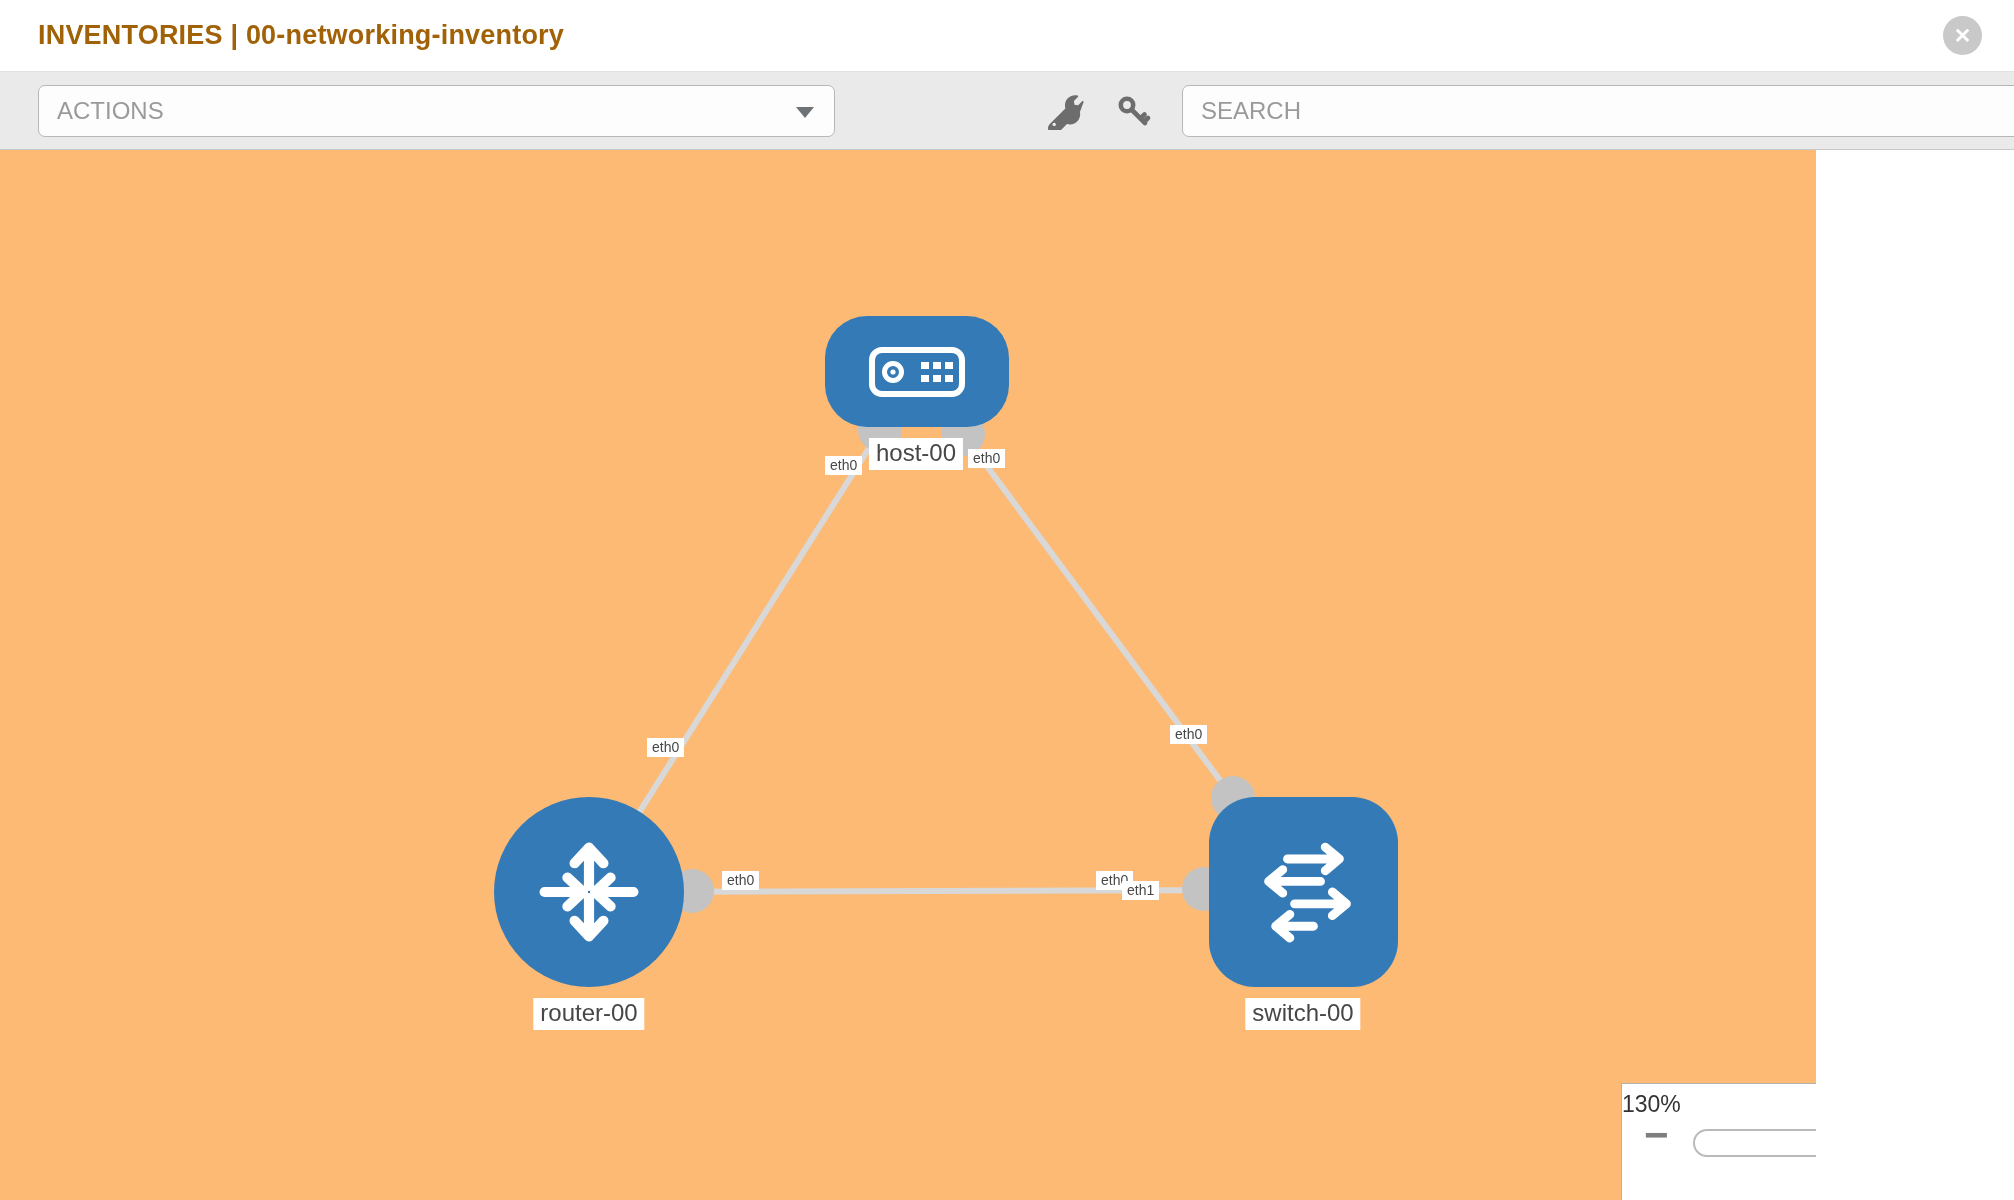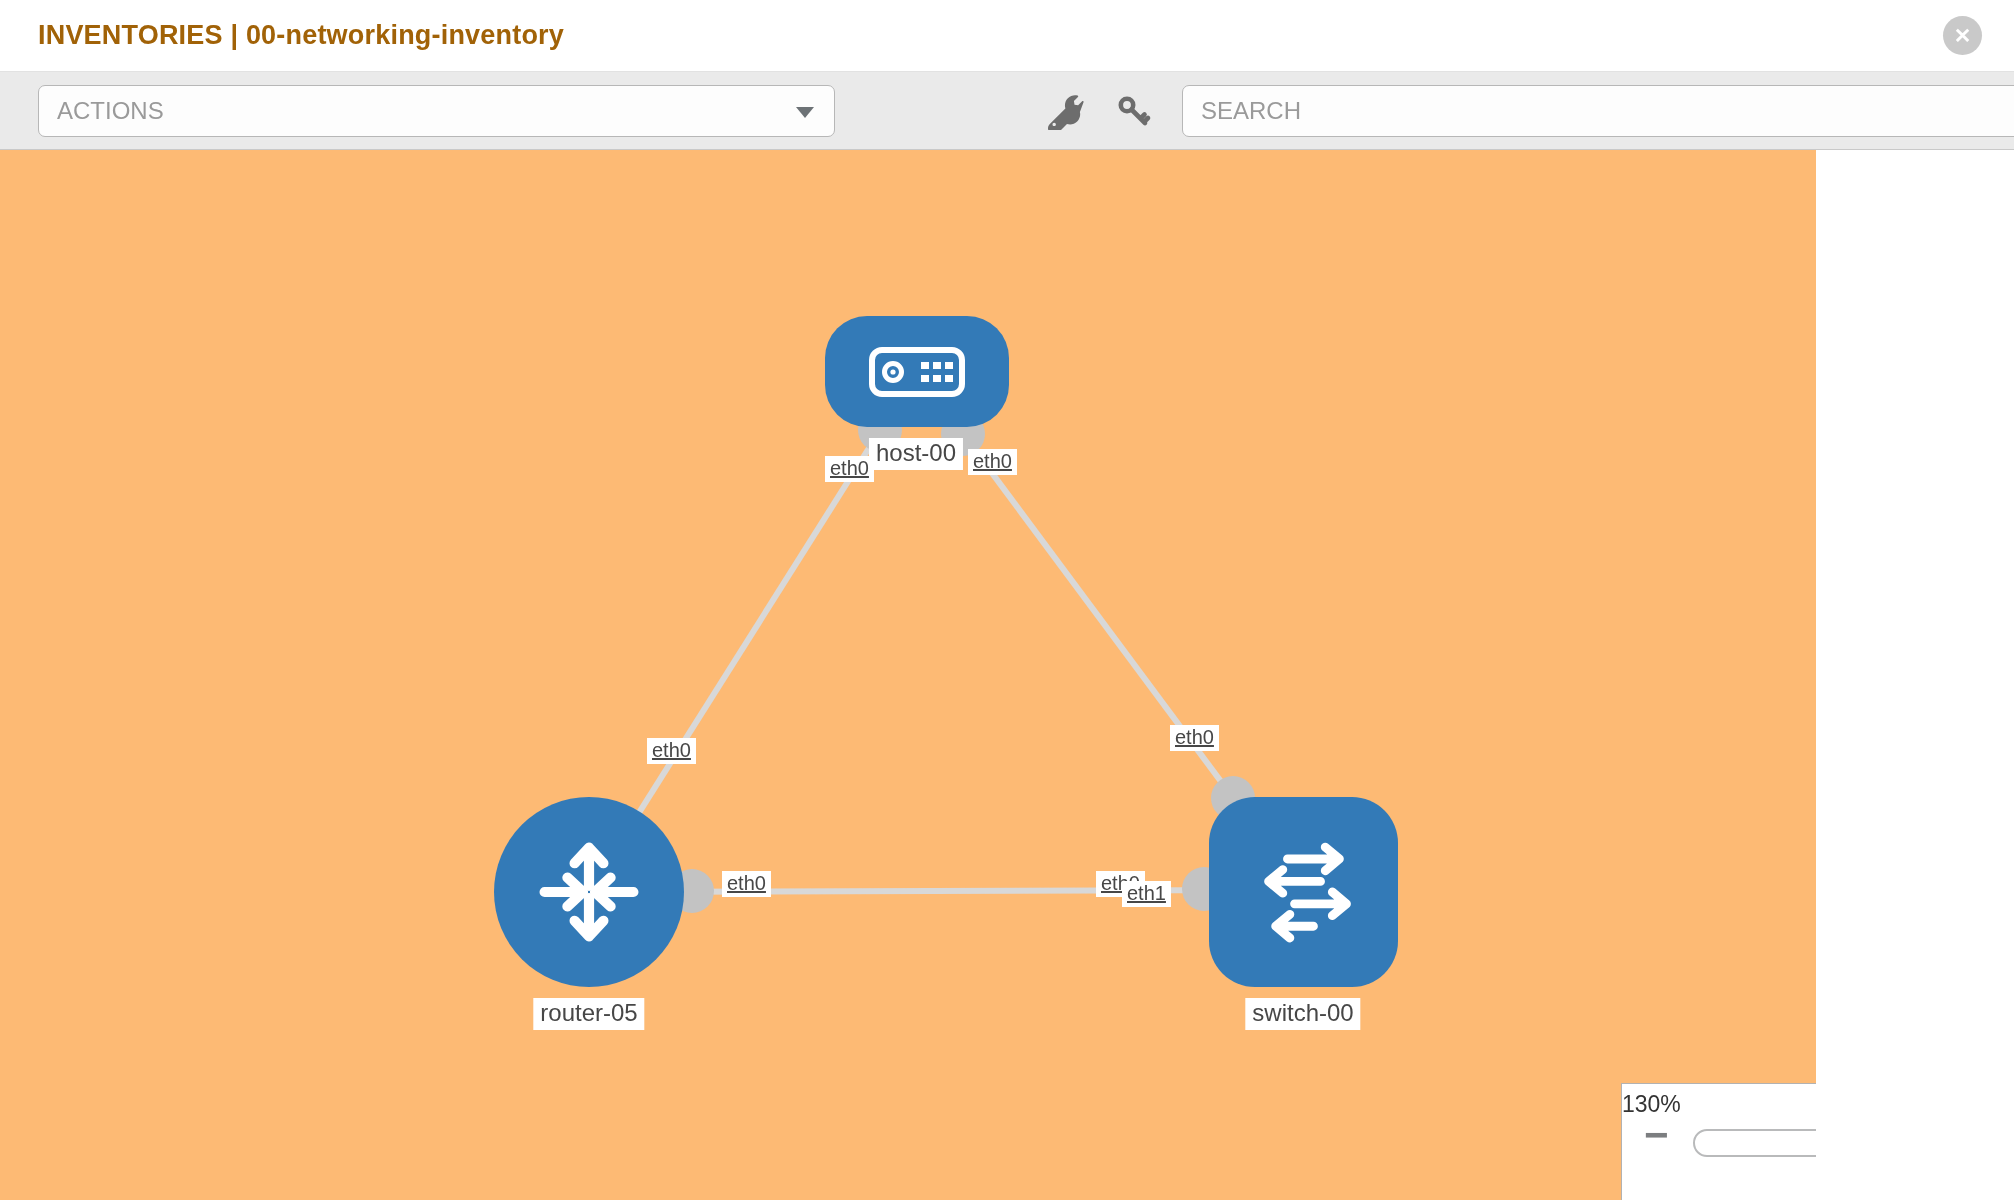--- a/index.html
+++ b/index.html
@@ -34,21 +34,21 @@
   .edges { position:absolute; left:0; top:0; z-index:1; }
   .port { position:absolute; width:44px; height:44px; border-radius:50%;
     background:#c3c3c3; z-index:2; }
   .node { position:absolute; background:#337ab7; z-index:3; display:flex;
     align-items:center; justify-content:center; cursor:pointer; }
   .node-host { left:825px; top:166px; width:184px; height:111px; border-radius:42px; }
   .node-router { left:494px; top:647px; width:190px; height:190px; border-radius:50%; }
   .node-switch { left:1209px; top:647px; width:189px; height:190px; border-radius:46px; }
   .chip { position:absolute; background:#ffffff; color:#474747; z-index:4; white-space:nowrap; }
   .name-chip { font-size:24px; padding:1px 7px 3px; transform:translateX(-50%); }
-  .if-chip { font-size:20px; padding:1px 5px 2px;text-decoration:underline; }
+  .if-chip { font-size:14px; padding:1px 5px 2px; }
 
   
   .zoom-panel { position:absolute; left:1621px; top:933px; width:420px; height:150px;
     background:#ffffff; border:1px solid #b2b2b2; z-index:5; }
   .zoom-value { position:absolute; left:0; top:7px; width:393px; 
     font-size:23px; color:#333333; }
   .zoom-minus, .zoom-plus { position:absolute; top:30px; font-size:42px; font-weight:bold;
     color:#7c7e80; cursor:pointer; line-height:42px; }
   .zoom-minus { left:22px; }
   .zoom-plus { left:346px; }
@@ -128,21 +128,21 @@
   <div class="node node-switch">
     <svg width="118" height="118" viewBox="0 0 100 100" fill="none" stroke="#ffffff" stroke-width="7.5" stroke-linecap="round" stroke-linejoin="round">
       <path d="M36 22 L78 22 M68 12 L80 22 L68 32"></path>
       <path d="M64 41 L22 41 M32 31 L20 41 L32 51"></path>
       <path d="M42 60 L84 60 M74 50 L86 60 L74 70"></path>
       <path d="M58 79 L28 79 M38 69 L26 79 L38 89"></path>
     </svg>
   </div>
 
   <div class="chip name-chip" style="left:916px;  top:288px;">host-00</div>
-  <div class="chip name-chip" style="left:589px;  top:848px;">router-05</div>
+  <div class="chip name-chip" style="left:589px;  top:848px;">router-00</div>
   <div class="chip name-chip" style="left:1303px; top:848px;">switch-00</div>
 
   <div class="chip if-chip" style="left:825px;  top:306px;">eth0</div>
   <div class="chip if-chip" style="left:968px;  top:299px;">eth0</div>
   <div class="chip if-chip" style="left:647px;  top:588px;">eth0</div>
   <div class="chip if-chip" style="left:1170px; top:575px;">eth0</div>
   <div class="chip if-chip" style="left:722px;  top:721px;">eth0</div>
   <div class="chip if-chip" style="left:1096px; top:721px;">eth0</div>
   <div class="chip if-chip" style="left:1122px; top:721px;margin-top:10px;">eth1</div>
 

